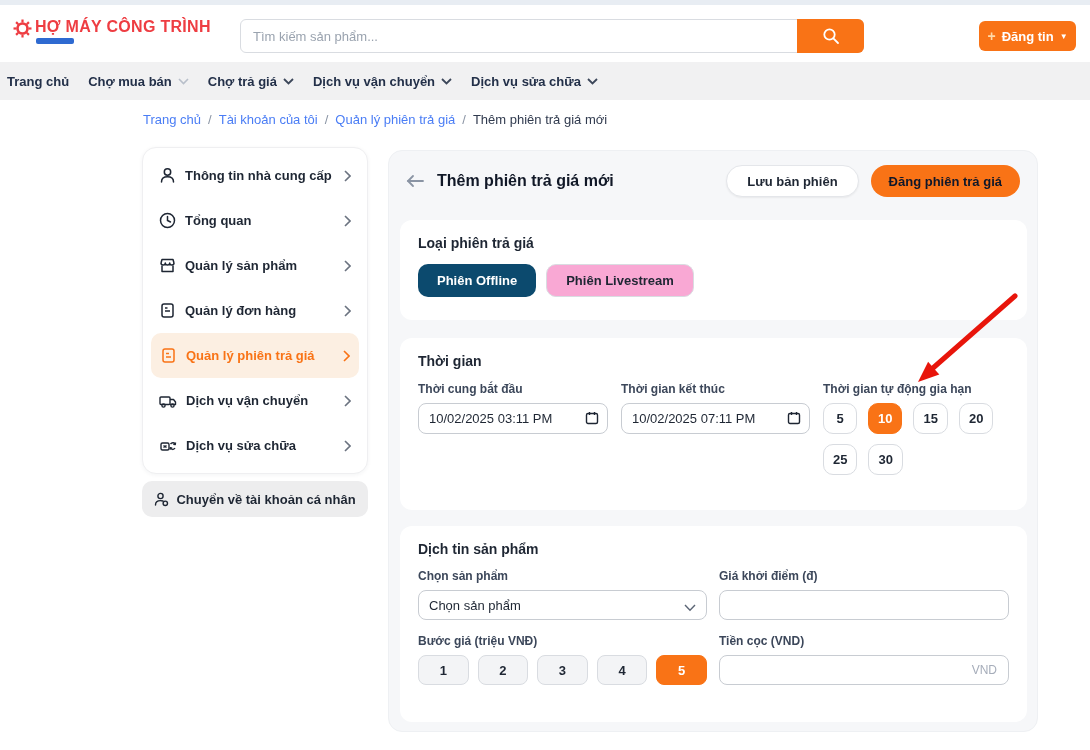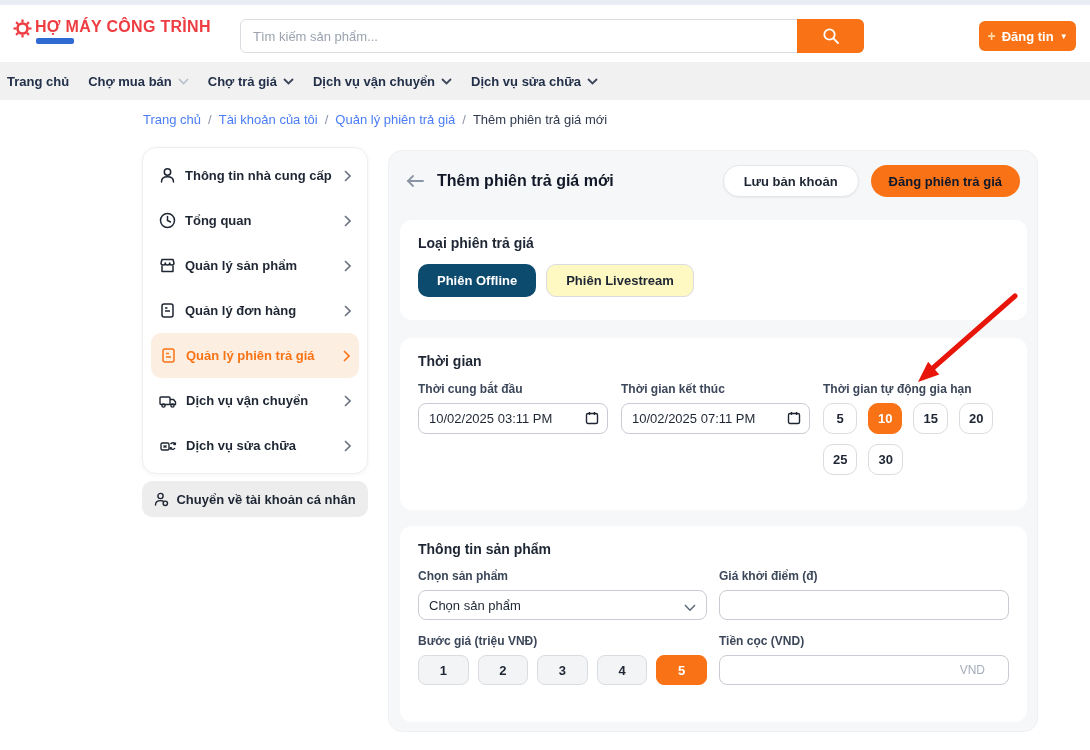--- a/index.html
+++ b/index.html
@@ -76,21 +76,21 @@
   .card { margin:0 10px 0 11px; background:#fff; border-radius:12px; padding:15px 18px 18px 18px; }
   .card-1 { margin-top:23px; height:100px; }
   .card-2 { margin-top:18px; height:172px; }
   .card-3 { margin-top:16px; height:196px; }
   .card-title { font-size:14px; font-weight:700; color:#1e2633; }
 
   .type-row { margin-top:13px; display:flex; gap:10px; }
   .type-btn { height:33px; padding:0 19px; border-radius:10px; font-size:13px; font-weight:700;
     cursor:pointer; font-family:inherit; }
   .type-btn.sel { background:#0c4a6e; border:none; color:#fff; }
-  .type-btn.unsel { background:#fef9c3; border:1px solid #d9dce1; color:#1e2633; }
+  .type-btn.unsel { background:#f9a8d4; border:1px solid #d9dce1; color:#1e2633; }
 
   .time-grid { margin-top:13px; display:grid; grid-template-columns:190px 189px 1fr; column-gap:13px; }
   .fld-label { font-size:12px; font-weight:600; color:#3c475a; margin-bottom:7px; }
   .dt-wrap { position:relative; }
   .dt-input { width:100%; height:31px; border:1px solid #c8ccd2; border-radius:8px; padding:0 30px 0 10px;
     font-size:13px; color:#1e2633; background:#fff; outline:none; font-family:inherit; }
   .dt-cal { position:absolute; right:9px; top:8px; pointer-events:none; }
 
   .chips { display:flex; flex-wrap:wrap; gap:11px; row-gap:10px; max-width:220px; }
   .chip { min-width:34px; height:31px; padding:0 9px; border-radius:10px; border:1px solid #d9dce1;
@@ -103,21 +103,21 @@
   .select-box { position:relative; height:30px; border:1px solid #c8ccd2; border-radius:8px; background:#fff;
     display:flex; align-items:center; padding:0 28px 0 10px; font-size:13px; color:#1e2633; cursor:pointer; }
   .select-chev { position:absolute; right:10px; top:9px; }
   .plain-input { width:100%; height:30px; border:1px solid #c8ccd2; border-radius:8px; padding:0 10px;
     font-size:13px; background:#fff; outline:none; font-family:inherit; }
   .steps { display:flex; gap:9px; }
   .step-btn { width:51px; height:30px; border-radius:8px; border:1px solid #d9dce1; background:#f3f4f6;
     font-size:13px; font-weight:600; color:#1e2633; cursor:pointer; font-family:inherit; }
   .step-btn.sel { background:#f97316; border-color:#f97316; color:#fff; font-weight:700; }
   .suffix-wrap { position:relative; }
-  .suffix { position:absolute; right:24px; top:8px; font-size:12px; color:#a6adba; pointer-events:none; }
+  .suffix { position:absolute; right:12px; top:8px; font-size:12px; color:#a6adba; pointer-events:none; }
 
   .arrow-overlay { position:absolute; left:0; top:0; width:1090px; height:750px; pointer-events:none; }
 </style>
 </head>
 <body>
 
 <div class="top-strip"></div>
 
 <div class="header">
   <div class="logo">
@@ -319,21 +319,21 @@
 <div class="main-wrap">
   <div class="main-head">
     <span class="back-arrow">
       <svg width="18" height="14" viewBox="0 0 18 14" fill="none" stroke="#8a94a4" stroke-width="1.8" stroke-linecap="round">
           <line x1="17" y1="7" x2="2" y2="7"></line>
           <polyline points="7,2 2,7 7,12"></polyline>
         </svg>
     </span>
     <span class="main-title">Thêm phiên trả giá mới</span>
     <span class="head-btns">
-      <button class="btn-draft">Lưu bản khoản</button>
+      <button class="btn-draft">Lưu bản phiên</button>
       <button class="btn-publish">Đăng phiên trả giá</button>
     </span>
   </div>
 
   <div class="card card-1">
     <div class="card-title">Loại phiên trả giá</div>
     <div class="type-row">
       <button class="type-btn sel">Phiên Offline</button>
       <button class="type-btn unsel">Phiên Livestream</button>
     </div>
@@ -376,21 +376,21 @@
           <button class="chip">15</button>
           <button class="chip">20</button>
           <button class="chip">25</button>
           <button class="chip">30</button>
         </div>
       </div>
     </div>
   </div>
 
   <div class="card card-3">
-    <div class="card-title">Thông tin sản phẩm</div>
+    <div class="card-title">Dịch tin sản phẩm</div>
     <div class="prod-grid">
       <div class="prod-cell">
         <div class="fld-label">Chọn sản phẩm</div>
         <div class="select-box">
           <span>Chọn sản phẩm</span>
           <span class="select-chev">
             <svg width="12" height="8" viewBox="0 0 12 8" fill="none" stroke="#5b6575" stroke-width="1.4">
                 <polyline points="1,1 6,6.3 11,1"></polyline>
               </svg>
           </span>

